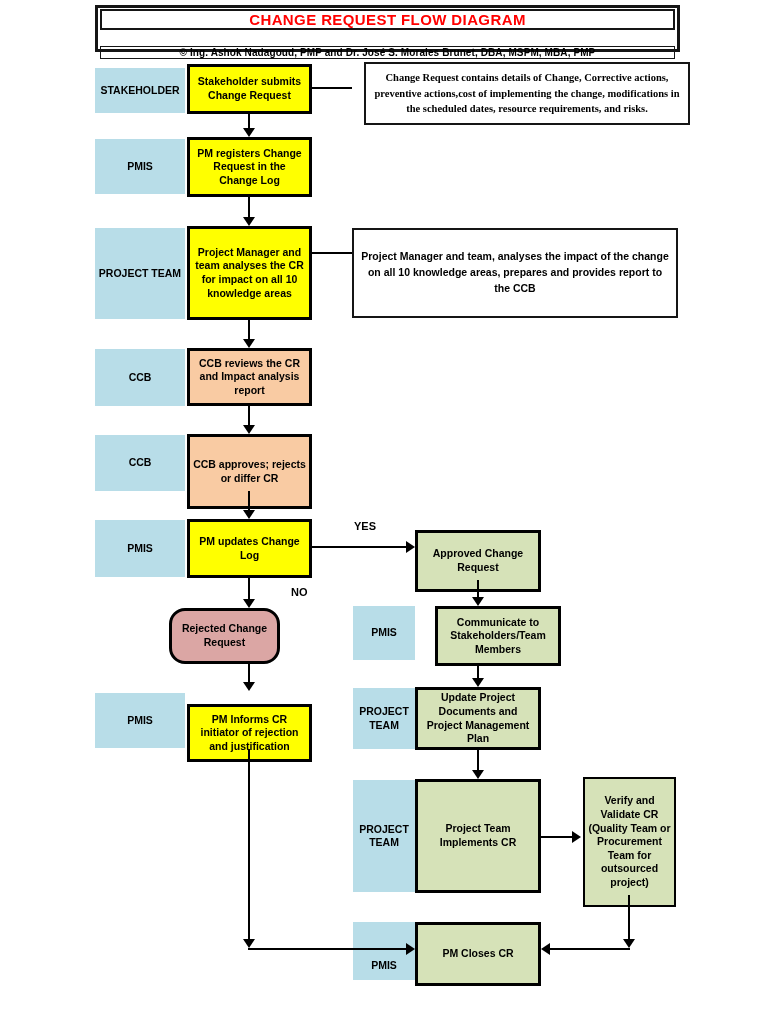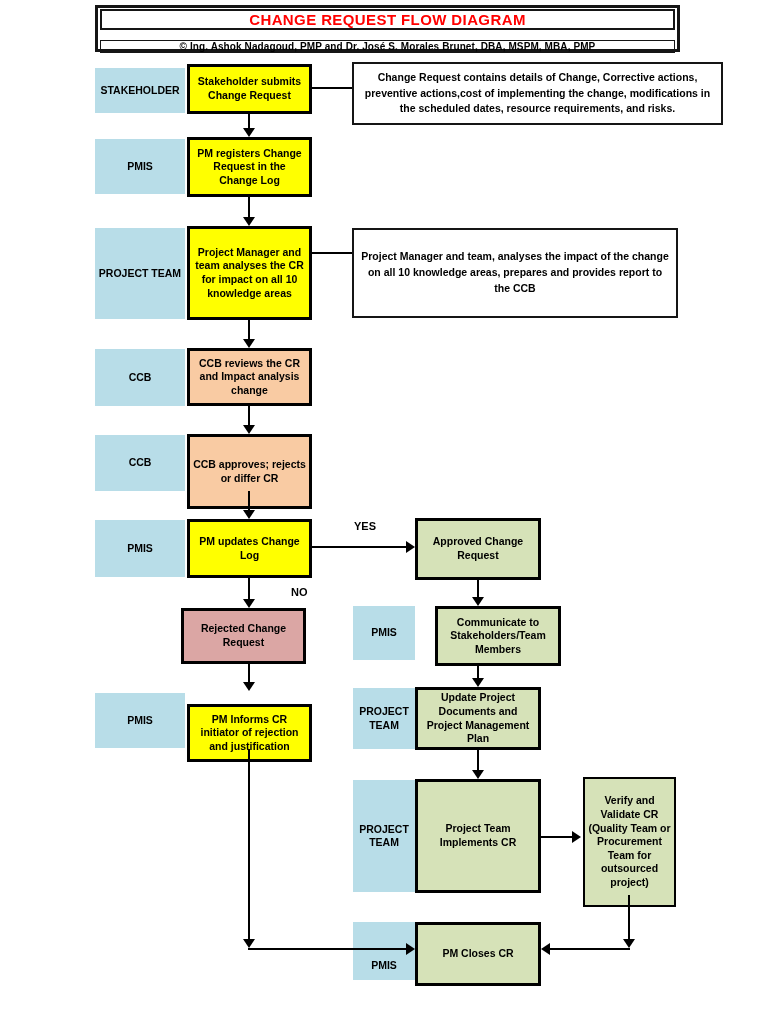--- a/index.html
+++ b/index.html
@@ -3,21 +3,21 @@
 <meta charset="utf-8">
 <style>
   html,body{margin:0;padding:0;background:#fff;}
   #canvas{
     position:relative;width:768px;height:1024px;background:#fff;overflow:hidden;
     font-family:"Liberation Sans",sans-serif;color:#000;
   }
   
   .title-outer{position:absolute;left:95px;top:5px;width:585px;height:47px;
     border:3px solid #151515;box-sizing:border-box;background:#fff;
-    display:flex;flex-direction:column;gap:10px;padding:1px 2px;}
+    display:flex;flex-direction:column;gap:16px;padding:1px 2px;}
   .title-row{border:2px solid #151515;flex:1;display:flex;align-items:center;justify-content:center;
     color:var(--title_red,#f00);font-weight:bold;font-size:15px;letter-spacing:.4px;}
   .credit-row{border:1px solid #151515;height:15px;display:flex;align-items:center;justify-content:center;
     font-weight:bold;font-size:10px;letter-spacing:.1px;}
   
   .node{position:absolute;box-sizing:border-box;border:3px solid #000;z-index:2;
     display:flex;align-items:center;justify-content:center;text-align:center;
     font-weight:bold;font-size:10.5px;line-height:1.3;padding:8px 3px;}
   .bg-action{background:var(--action_yellow,#ffff00);}
   .bg-ccb{background:var(--ccb_peach,#f9cba3);}
@@ -60,33 +60,33 @@
   <div class="lane" style="left:95px;top:520px;width:90px;height:57px;">PMIS</div>
   <div class="lane" style="left:353px;top:606px;width:62px;height:54px;">PMIS</div>
   <div class="lane" style="left:95px;top:693px;width:90px;height:55px;">PMIS</div>
   <div class="lane" style="left:353px;top:688px;width:62px;height:61px;">PROJECT TEAM</div>
   <div class="lane" style="left:353px;top:780px;width:62px;height:112px;">PROJECT TEAM</div>
   <div class="lane bottom" style="left:353px;top:922px;width:62px;height:58px;">PMIS</div>
 
   <div class="node bg-action" style="left:187px;top:64px;width:125px;height:50px;">Stakeholder submits Change Request</div>
   <div class="node bg-action" style="left:187px;top:137px;width:125px;height:60px;">PM registers Change Request in the Change Log</div>
   <div class="node bg-action" style="left:187px;top:226px;width:125px;height:94px;">Project Manager and team analyses the CR for impact on all 10 knowledge areas</div>
-  <div class="node bg-ccb" style="left:187px;top:348px;width:125px;height:58px;">CCB reviews the CR and Impact analysis change</div>
+  <div class="node bg-ccb" style="left:187px;top:348px;width:125px;height:58px;">CCB reviews the CR and Impact analysis report</div>
   <div class="node bg-ccb" style="left:187px;top:434px;width:125px;height:75px;">CCB approves; rejects or differ CR</div>
   <div class="node bg-action" style="left:187px;top:519px;width:125px;height:59px;">PM updates Change Log</div>
-  <div class="node bg-output" style="left:415px;top:518px;width:126px;height:62px;">Approved Change Request</div>
-  <div class="node bg-rejected" style="left:181px;top:608px;width:125px;height:56px;">Rejected Change Request</div>
+  <div class="node bg-output" style="left:415px;top:530px;width:126px;height:62px;">Approved Change Request</div>
+  <div class="node bg-rejected" style="left:169px;top:608px;width:111px;height:56px;border-radius:16px;">Rejected Change Request</div>
   <div class="node bg-output" style="left:415px;top:606px;width:126px;height:60px;margin-left:20px;">Communicate to Stakeholders/Team Members</div>
   <div class="node bg-action" style="left:187px;top:704px;width:125px;height:58px;">PM Informs CR initiator of rejection and justification</div>
   <div class="node bg-output" style="left:415px;top:687px;width:126px;height:63px;">Update Project Documents and Project Management Plan</div>
   <div class="node bg-output" style="left:415px;top:779px;width:126px;height:114px;">Project Team Implements CR</div>
   <div class="node bg-output thin" style="left:583px;top:777px;width:93px;height:130px;">Verify and Validate CR (Quality Team or Procurement Team for outsourced project)</div>
   <div class="node bg-output" style="left:415px;top:922px;width:126px;height:64px;">PM Closes CR</div>
 
-  <div class="note" style="left:352px;top:62px;width:371px;height:63px;">Change Request contains details of Change, Corrective actions, preventive actions,cost of implementing the change, modifications in the scheduled dates, resource requirements, and risks.</div>
+  <div class="note" style="left:364px;top:62px;width:326px;height:63px;font-family:Liberation Serif, serif;">Change Request contains details of Change, Corrective actions, preventive actions,cost of implementing the change, modifications in the scheduled dates, resource requirements, and risks.</div>
   <div class="note" style="left:352px;top:228px;width:326px;height:90px;">Project Manager and team, analyses the impact of the change on all 10 knowledge areas, prepares and provides report to the CCB</div>
 
   <div class="hl" style="left:312px;top:87px;width:40px;"></div>
   <div class="hl" style="left:312px;top:252px;width:40px;"></div>
 
   <div class="vl" style="left:248px;top:114px;height:14px;"></div>
   <div class="ah down" style="left:243px;top:128px;"></div>
   <div class="vl" style="left:248px;top:197px;height:20px;"></div>
   <div class="ah down" style="left:243px;top:217px;"></div>
   <div class="vl" style="left:248px;top:320px;height:19px;"></div>

